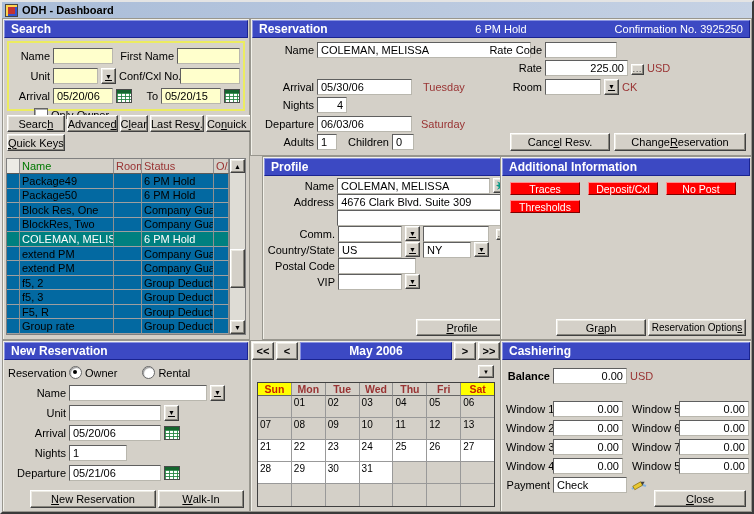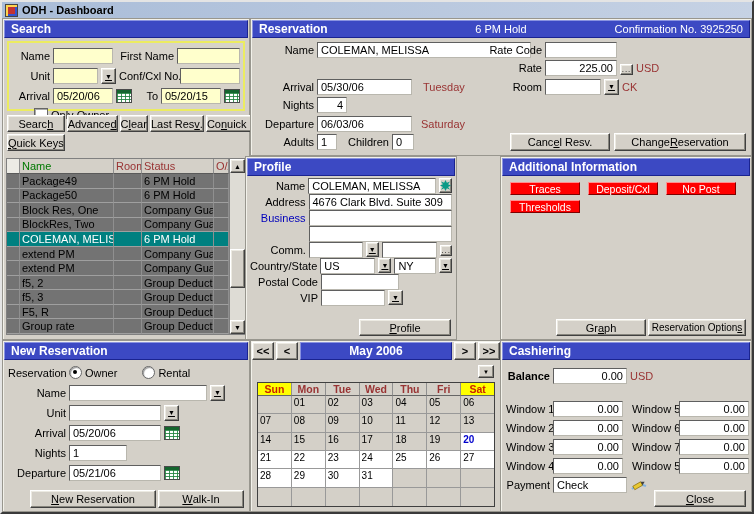--- a/index.html
+++ b/index.html
@@ -53,38 +53,38 @@
   .tc{box-sizing:border-box;border-right:1px solid #8f8f8f;border-bottom:1px solid #9f9f9f;padding:0 2px;
     display:flex;align-items:center;white-space:nowrap;overflow:hidden;font-size:11px;}
   .thead .tc{border-bottom:1px solid #5a5a5a;}
   .sel-cell{width:13px;flex:none;background:#ecebe5;}
   .c-name{width:94px;flex:none;}
   .c-room{width:28px;flex:none;}
   .c-status{width:72px;flex:none;}
   .c-oa{flex:1;}
   .h-name{color:#007800;}
   .h-mar{color:#993333;}
-  .trow .tc{background:#737373;}
+  .trow .tc{background:#0369a1;}
   .trow.sel .tc{background:#008080;color:#fff;}
   .sbar{flex:0 0 15px;display:flex;flex-direction:column;background:#dedcd5;border-left:1px solid #808080;}
   .sbtn{height:14px;font-size:7px;flex:none;}
   .strack{flex:1;position:relative;}
   .sthumb{position:absolute;left:0;right:0;top:52%;height:26%;}
 
   
   .p-resv{left:248px;top:0;width:502px;height:138px;}
   .rrow{position:relative;display:flex;align-items:center;gap:3px;margin:2.5px 4px 0;height:16px;}
   .rlbl{width:58px;}
   .rright{position:absolute;left:228px;top:0;display:flex;align-items:center;gap:3px;height:16px;}
   .rright .rlbl{width:58px;}
   .resv-btns{position:absolute;right:4px;bottom:3px;display:flex;gap:4px;justify-content:space-between;}
   .resv-btns .btn{height:18px;}
 
   
-  .p-prof{left:243px;top:138px;width:212px;height:184px;}
+  .p-prof{left:260px;top:138px;width:252px;height:184px;}
   .prow{display:flex;align-items:center;gap:3px;margin:1px 3px 0;height:15px;}
   .plbl{width:68px;text-align:right;white-space:nowrap;}
   .blue-lbl{color:#0000bb;}
   .prof-btn{position:absolute;right:4px;bottom:2px;width:92px;height:17px;}
   .globe-btn{width:16px;height:15px;padding:0;}
 
   
   .p-add{left:498px;top:138px;width:252px;height:184px;}
   .alerts{display:flex;flex-wrap:wrap;gap:5px 8px;padding:5px 6px 0 8px;width:238px;}
   .alert{box-sizing:border-box;width:70px;height:13px;background:#ff0000;color:#fff;font-weight:normal;font-size:10.5px;
@@ -321,21 +321,21 @@
           <span class="lbl rlbl">Name</span>
           <span class="fld" style="width:214px">COLEMAN, MELISSA</span>
           <span class="rright">
             <span class="lbl rlbl">Rate Code</span>
             <span class="fld" style="width:72px"></span>
           </span>
         </div>
         <div class="rrow">
           <span class="rright">
             <span class="lbl rlbl">Rate</span>
-            <span class="fld num" style="width:72px">225.00</span>
+            <span class="fld num" style="width:83px">225.00</span>
             <span class="btn dots">...</span>
             <span class="mar">USD</span>
           </span>
         </div>
         <div class="rrow">
           <span class="lbl rlbl">Arrival</span>
           <span class="fld" style="width:95px">05/30/06</span>
           <span class="mar" style="margin-left:8px">Tuesday</span>
           <span class="rright">
             <span class="lbl rlbl">Room</span>
@@ -388,24 +388,20 @@
             <svg width="11" height="11" viewBox="0 0 12 12">
                 <polygon points="6,0 7.5,3 11,1.5 8.8,4.5 12,6 8.8,7.5 11,10.5 7.5,9 6,12 4.5,9 1,10.5 3.2,7.5 0,6 3.2,4.5 1,1.5 4.5,3" fill="#0a9a86"></polygon>
               </svg>
           </span>
         </div>
         <div class="prow">
           <span class="plbl">Address</span>
           <span class="fld" style="width:174px">4676 Clark Blvd. Suite 309</span>
         </div>
         <div class="prow">
-          <span class="plbl blue-lbl">Business</span>
-          <span class="fld" style="width:174px"></span>
-        </div>
-        <div class="prow">
           <span class="plbl"></span>
           <span class="fld" style="width:174px"></span>
         </div>
         <div class="prow">
           <span class="plbl">Comm.</span>
           <span class="fld" style="width:64px"></span>
           <span class="btn dd" style="height:15px">
               <i>▼</i>
             </span>
           <span class="fld" style="width:66px"></span>
@@ -554,29 +550,20 @@
               <div class="ccell s-past">06</div>
             </div>
             <div class="cweek">
               <div class="ccell s-past">07</div>
               <div class="ccell s-past">08</div>
               <div class="ccell s-past">09</div>
               <div class="ccell s-past">10</div>
               <div class="ccell s-past">11</div>
               <div class="ccell s-past">12</div>
               <div class="ccell s-past">13</div>
-            </div>
-            <div class="cweek">
-              <div class="ccell s-past">14</div>
-              <div class="ccell s-past">15</div>
-              <div class="ccell s-past">16</div>
-              <div class="ccell s-past">17</div>
-              <div class="ccell s-past">18</div>
-              <div class="ccell s-past">19</div>
-              <div class="ccell s-today">20</div>
             </div>
             <div class="cweek">
               <div class="ccell s-future">21</div>
               <div class="ccell s-future">22</div>
               <div class="ccell s-future">23</div>
               <div class="ccell s-future">24</div>
               <div class="ccell s-future">25</div>
               <div class="ccell s-future">26</div>
               <div class="ccell s-future">27</div>
             </div>

